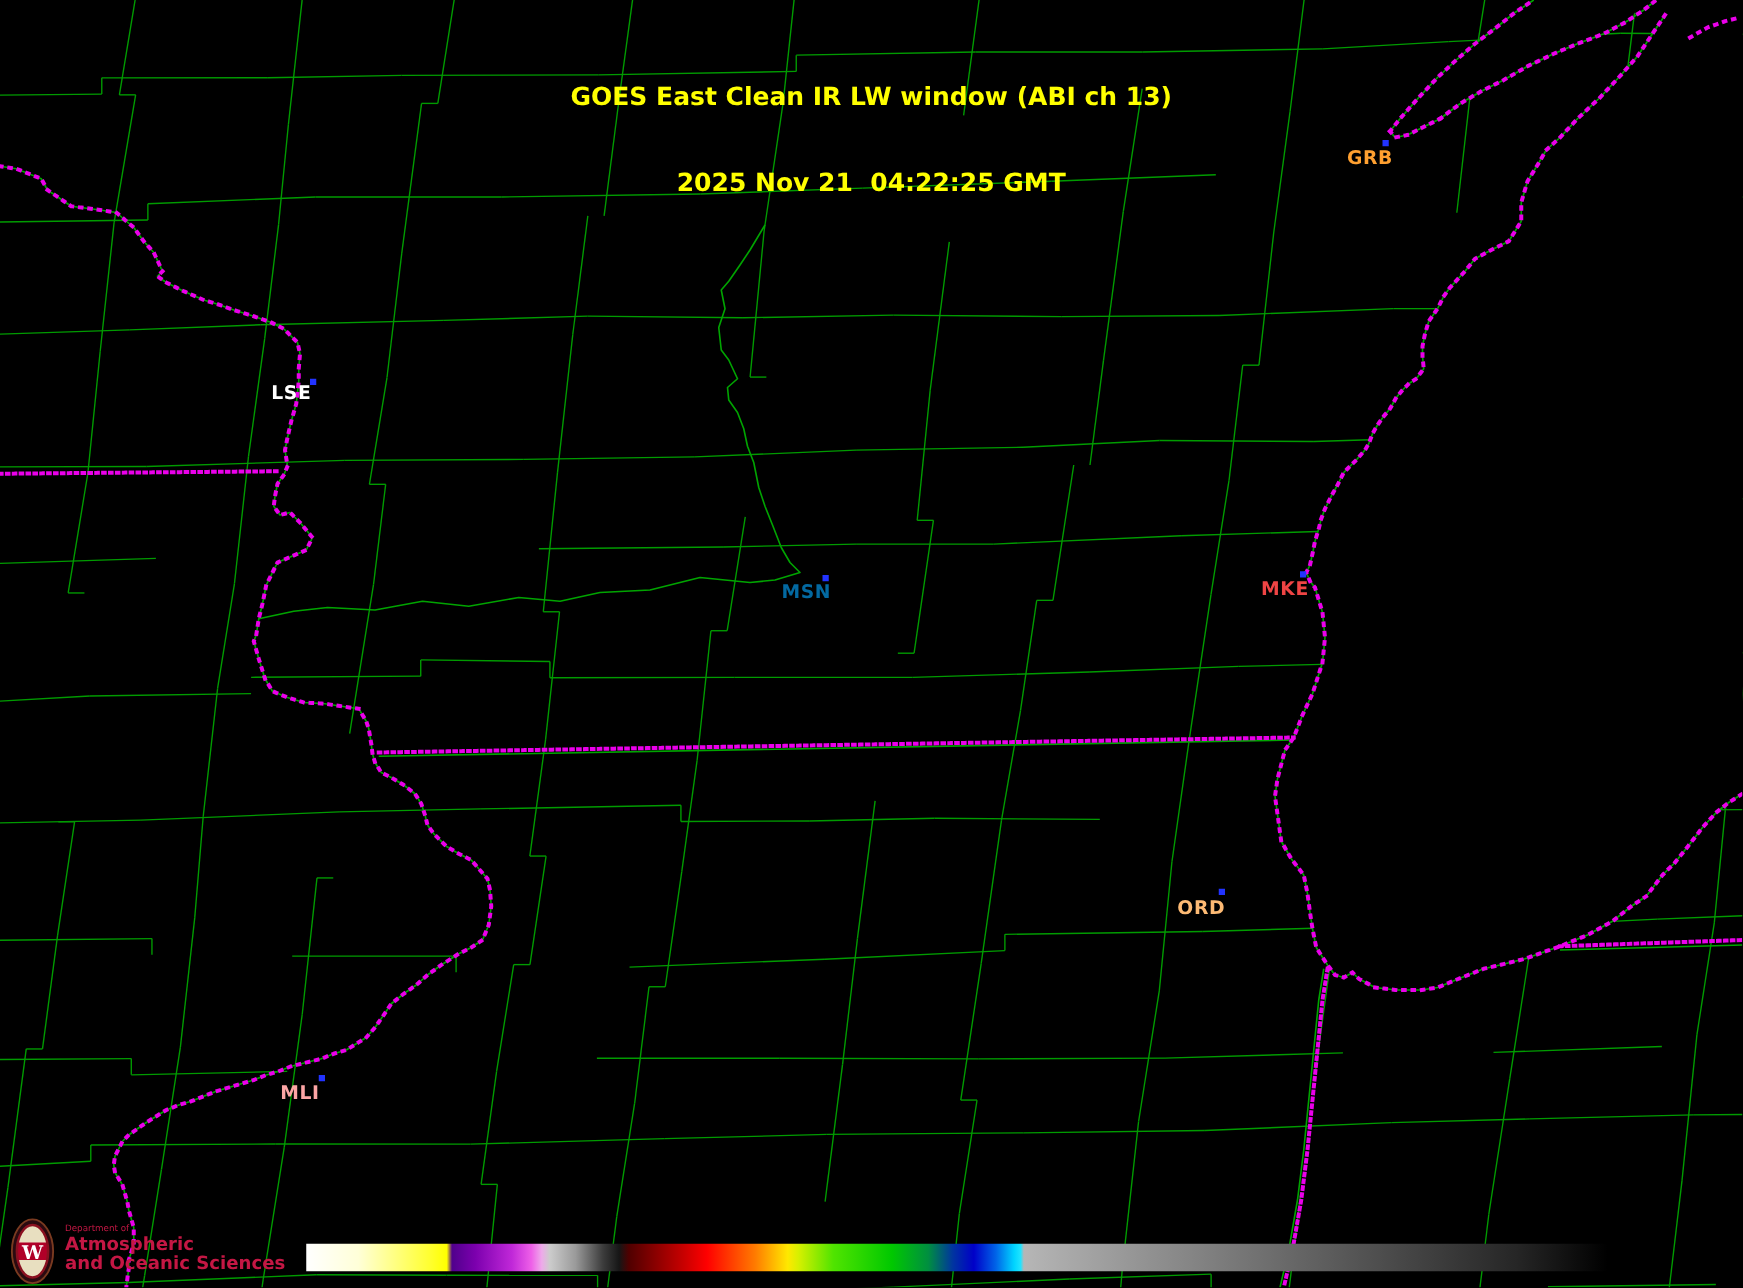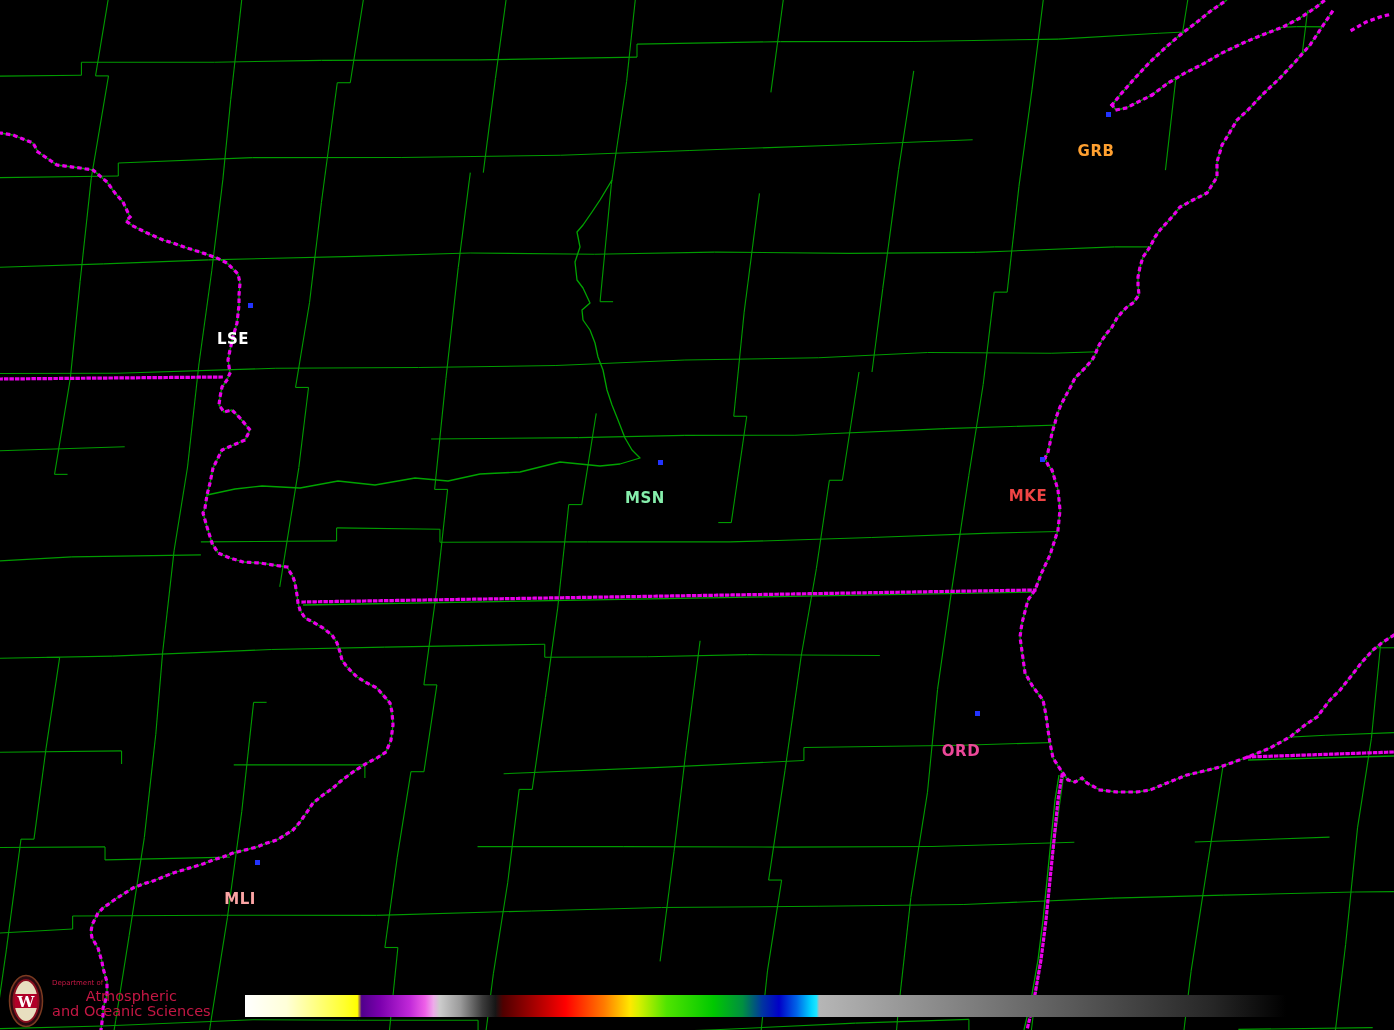--- a/index.html
+++ b/index.html
@@ -3,26 +3,26 @@
 <meta charset="utf-8">
 <style>
   html,body{margin:0;padding:0;background:#000;}
   .stage{position:relative;width:1394px;height:1030px;background:#000;overflow:hidden;
          font-family:"DejaVu Sans","Liberation Sans",sans-serif;}
   #map-svg{position:absolute;left:0;top:0;}
   .title-block{position:absolute;top:20px;left:0;width:100%;text-align:center;
                font-weight:bold;font-size:20px;line-height:23px;white-space:pre;z-index:5;}
   .station-dot{position:absolute;width:5px;height:5px;z-index:6;}
   .station-label{position:absolute;transform:translate(-50%,-50%);font-size:15px;font-weight:bold;
-                 letter-spacing:0.5px;z-index:6;white-space:nowrap;margin-top:25px;}
+                 letter-spacing:0.5px;z-index:6;white-space:nowrap;}
   .colorbar{position:absolute;z-index:7;}
   .logo{position:absolute;left:8px;top:974px;display:flex;align-items:flex-start;z-index:7;}
   .logo-text{margin-left:8px;padding-top:6px;line-height:1.04;}
   .logo-dept{font-size:7px;font-weight:normal;margin-bottom:2px;}
-  .logo-line{font-size:14.5px;font-weight:normal;text-align:center;}
+  .logo-line{font-size:14.5px;font-weight:bold;}
 </style>
 </head>
 <body>
 
 <div class="stage">
 
   <svg id="map-svg" width="1394" height="1030" viewBox="0 0 1394 1030">
       <g stroke="#00a400" stroke-width="1.1" fill="none" opacity="0.95">
         <line x1="-30" y1="-24.765904936939478" x2="73.71749545447528" y2="-23.024993783794343"></line>
         <line x1="73.71749545447528" y1="-23.024993783794343" x2="198.0487967375666" y2="-25.781758749298753"></line>
@@ -360,31 +360,35 @@
         <polyline points="1332,12 1320,30 1310,45 1295,62 1280,78 1262,95 1248,110 1237,120 1230,132 1222,145 1217,162 1217,177 1207,193 1193,200 1180,207 1172,217 1160,230 1155,237 1150,247 1143,257 1140,267 1138,277 1138,285 1139,295 1133,303 1127,307 1122,312 1117,318 1112,327 1107,333 1102,340 1098,347 1095,355 1092,360 1085,368 1080,373 1075,378 1070,388 1065,397 1060,407 1057,415 1055,423 1052,433 1050,443 1048,452 1045,458 1048,465 1052,470 1058,490 1060,510 1058,530 1050,555 1042,572 1035,590 1028,600 1022,623 1020,637 1025,673 1033,687 1043,700 1046,715 1048,730 1050,743 1053,758 1062,772 1068,780 1075,782 1082,778 1087,783 1100,790 1117,792 1137,792 1150,790 1167,783 1187,775 1200,772 1220,767 1248,757 1270,748 1290,737 1305,725 1317,717 1330,700 1340,690 1352,675 1362,662 1373,650 1383,642 1394,635" stroke-dasharray="1.3 6.2"></polyline>
         <polyline points="1112,105 1120,95 1135,78 1150,62 1165,48 1180,35 1197,22 1212,10 1227,0" stroke-dasharray="1.3 6.2"></polyline>
         <polyline points="1112,105 1116,110 1126,108 1140,101 1152,95" stroke-dasharray="1.3 6.2"></polyline>
         <polyline points="1152,95 1168,83 1185,73 1203,64 1222,53 1243,43 1262,35 1283,27 1300,18 1315,8 1325,0" stroke-dasharray="1.3 6.2"></polyline>
         <polyline points="1248,757 1394,752" stroke-dasharray="1.3 4.2"></polyline>
         <polyline points="1062,775 1058,800 1054,840 1050,880 1046,920 1041,960 1034,1000 1027,1030" stroke-dasharray="1.3 4.2"></polyline>
         <polyline points="1352,30 1366,22 1380,17 1392,14" stroke-dasharray="1.3 6.2"></polyline>
       </g>
     </svg>
 
+  <div class="title-block" style="color: rgb(255, 255, 0);">
+    <div>GOES East Clean IR LW window (ABI ch 13)</div>
+    <div>2025 Nov 21  04:22:25 GMT</div>
+  </div>
 
   <span class="station-dot" id="dot-0" style="left: 247.5px; top: 302.5px; background: rgb(34, 51, 255);"></span>
   <span class="station-label" id="lbl-0" style="left: 233px; top: 314px; color: #ffffff;">LSE</span>
   <span class="station-dot" id="dot-1" style="left: 1105.5px; top: 111.5px; background: rgb(34, 51, 255);"></span>
   <span class="station-label" id="lbl-1" style="left: 1096px; top: 126px; color: rgb(255, 160, 48);">GRB</span>
   <span class="station-dot" id="dot-2" style="left: 657.5px; top: 459.5px; background: rgb(34, 51, 255);"></span>
-  <span class="station-label" id="lbl-2" style="left: 645px; top: 473px; color: #86efac;">MSN</span>
+  <span class="station-label" id="lbl-2" style="left: 645px; top: 473px; color: #0369a1;">MSN</span>
   <span class="station-dot" id="dot-3" style="left: 1039.5px; top: 456.5px; background: rgb(34, 51, 255);"></span>
   <span class="station-label" id="lbl-3" style="left: 1028px; top: 471px; color: #ef4444;">MKE</span>
   <span class="station-dot" id="dot-4" style="left: 974.5px; top: 710.5px; background: rgb(34, 51, 255);"></span>
-  <span class="station-label" id="lbl-4" style="left: 961px; top: 726px; color: #ec4899;">ORD</span>
+  <span class="station-label" id="lbl-4" style="left: 961px; top: 726px; color: #fdba74;">ORD</span>
   <span class="station-dot" id="dot-5" style="left: 254.5px; top: 859.5px; background: rgb(34, 51, 255);"></span>
   <span class="station-label" id="lbl-5" style="left: 240px; top: 874px; color: #fca5a5;">MLI</span>
 
   <div class="colorbar" id="colorbar" style="left: 245px; top: 995px; width: 1041px; height: 22px; background: linear-gradient(to right, rgb(255, 255, 255) 0%, rgb(255, 255, 216) 4%, rgb(255, 255, 48) 9.5%, rgb(255, 255, 0) 10.8%, rgb(80, 0, 140) 11.2%, rgb(124, 0, 174) 13%, rgb(192, 40, 216) 15.8%, rgb(238, 96, 232) 17.3%, rgb(238, 170, 234) 18.1%, rgb(204, 204, 204) 18.7%, rgb(154, 154, 154) 20.7%, rgb(60, 60, 60) 22.8%, rgb(22, 22, 22) 24.05%, rgb(80, 0, 0) 24.8%, rgb(200, 0, 0) 29%, rgb(255, 0, 0) 30.8%, rgb(255, 123, 0) 34.5%, rgb(255, 232, 0) 37%, rgb(216, 240, 0) 37.8%, rgb(80, 228, 0) 40.5%, rgb(0, 200, 0) 45%, rgb(0, 143, 64) 47.8%, rgb(0, 52, 160) 49.7%, rgb(0, 0, 200) 51.3%, rgb(0, 100, 232) 53%, rgb(0, 212, 255) 54.4%, rgb(32, 228, 255) 54.9%, rgb(182, 182, 182) 55.15%, rgb(106, 106, 106) 75%, rgb(38, 38, 38) 93%, rgb(0, 0, 0) 100%);"></div>
 
   <div class="logo">
     <svg width="36" height="54" viewBox="0 0 36 54">
       <ellipse cx="18" cy="27" rx="16.5" ry="25.5" fill="#2a0a10" stroke="#7a3a20" stroke-width="1.5"></ellipse>
       <ellipse cx="18" cy="27" rx="12.5" ry="21" fill="#e8dfc0"></ellipse>
       <rect x="5.5" y="20" width="25" height="14" fill="#b00028"></rect>

